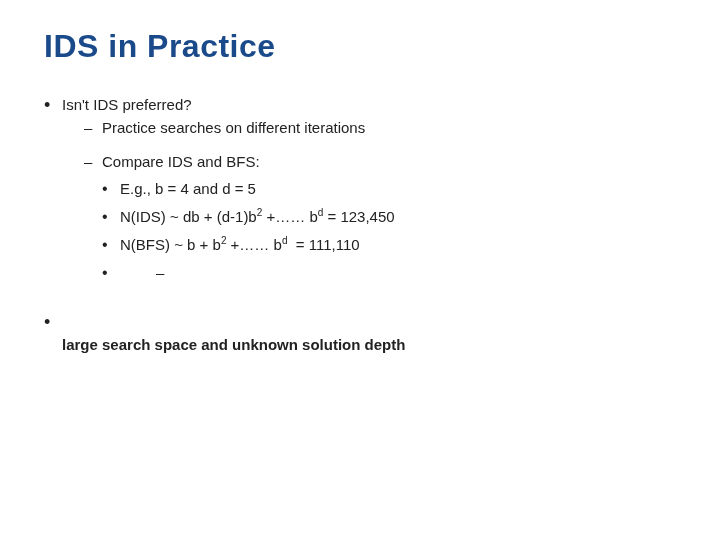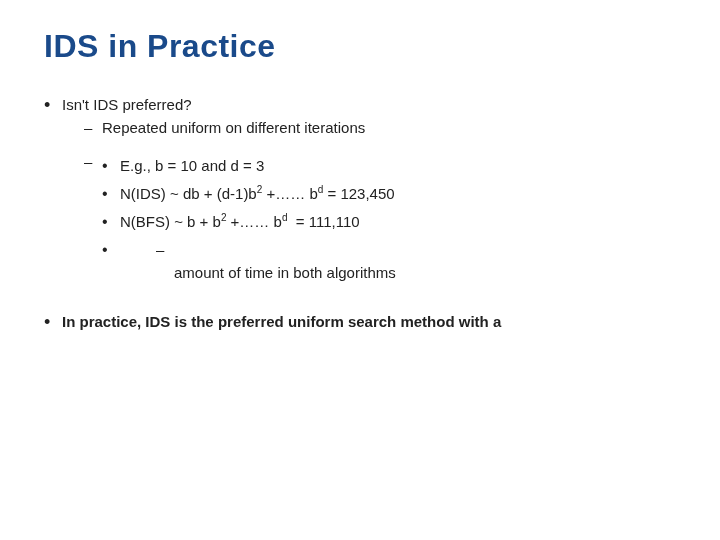--- a/index.html
+++ b/index.html
@@ -123,31 +123,32 @@
 
     <div class="bullet-l1">
       <span class="dot">•</span>
       <div class="text">
         <span>Isn't IDS preferred?</span>
 
         <div class="sub-indent">
 
           <div class="dash-item">
             <span class="dash">–</span>
-            <span class="text">Repeated uniform on different iterations</span>
+            <span class="text">Practice searches on different iterations</span>
           </div>
 
           <div class="dash-item" style="margin-top:10px;">
             <span class="dash">–</span>
             <div class="text">
+              <span>Compare IDS and BFS:</span>
 
               
               <div class="sub-bullet">
                 <span class="dot">•</span>
-                <span class="text">E.g., b = 10 and d = 3</span>
+                <span class="text">E.g., b = 4 and d = 5</span>
               </div>
 
               
               <div class="sub-bullet">
                 <span class="dot">•</span>
                 <span class="text formula">
                   N(IDS) ~ db + (d-1)b<sup>2</sup> +……  b<sup>d</sup>  = 123,450
                 </span>
               </div>
 
@@ -161,35 +162,35 @@
 
               
               <div class="sub-bullet" style="margin-top: 4px;">
                 <span class="dot">•</span>
                 <div class="text">
                   <div class="dash-sub-indent">
                     <div class="dash-item">
                       <span class="dash">–</span>
                       <div class="text">
                         <br>
-                        <span>amount of time in both algorithms</span>
                       </div>
                     </div>
                   </div>
                 </div>
               </div>
 
             </div>
           </div>
 
         </div>
       </div>
     </div>
 
     <div class="bullet-l1 section-gap">
       <span class="dot">•</span>
       <div class="text bold-blue">
-        <span>In practice, IDS is the preferred uniform search method with a</span><br>
+        <br>
+        <span>large search space and unknown solution depth</span>
       </div>
     </div>
 
   </div>
 </div>
 
 </body></html>

